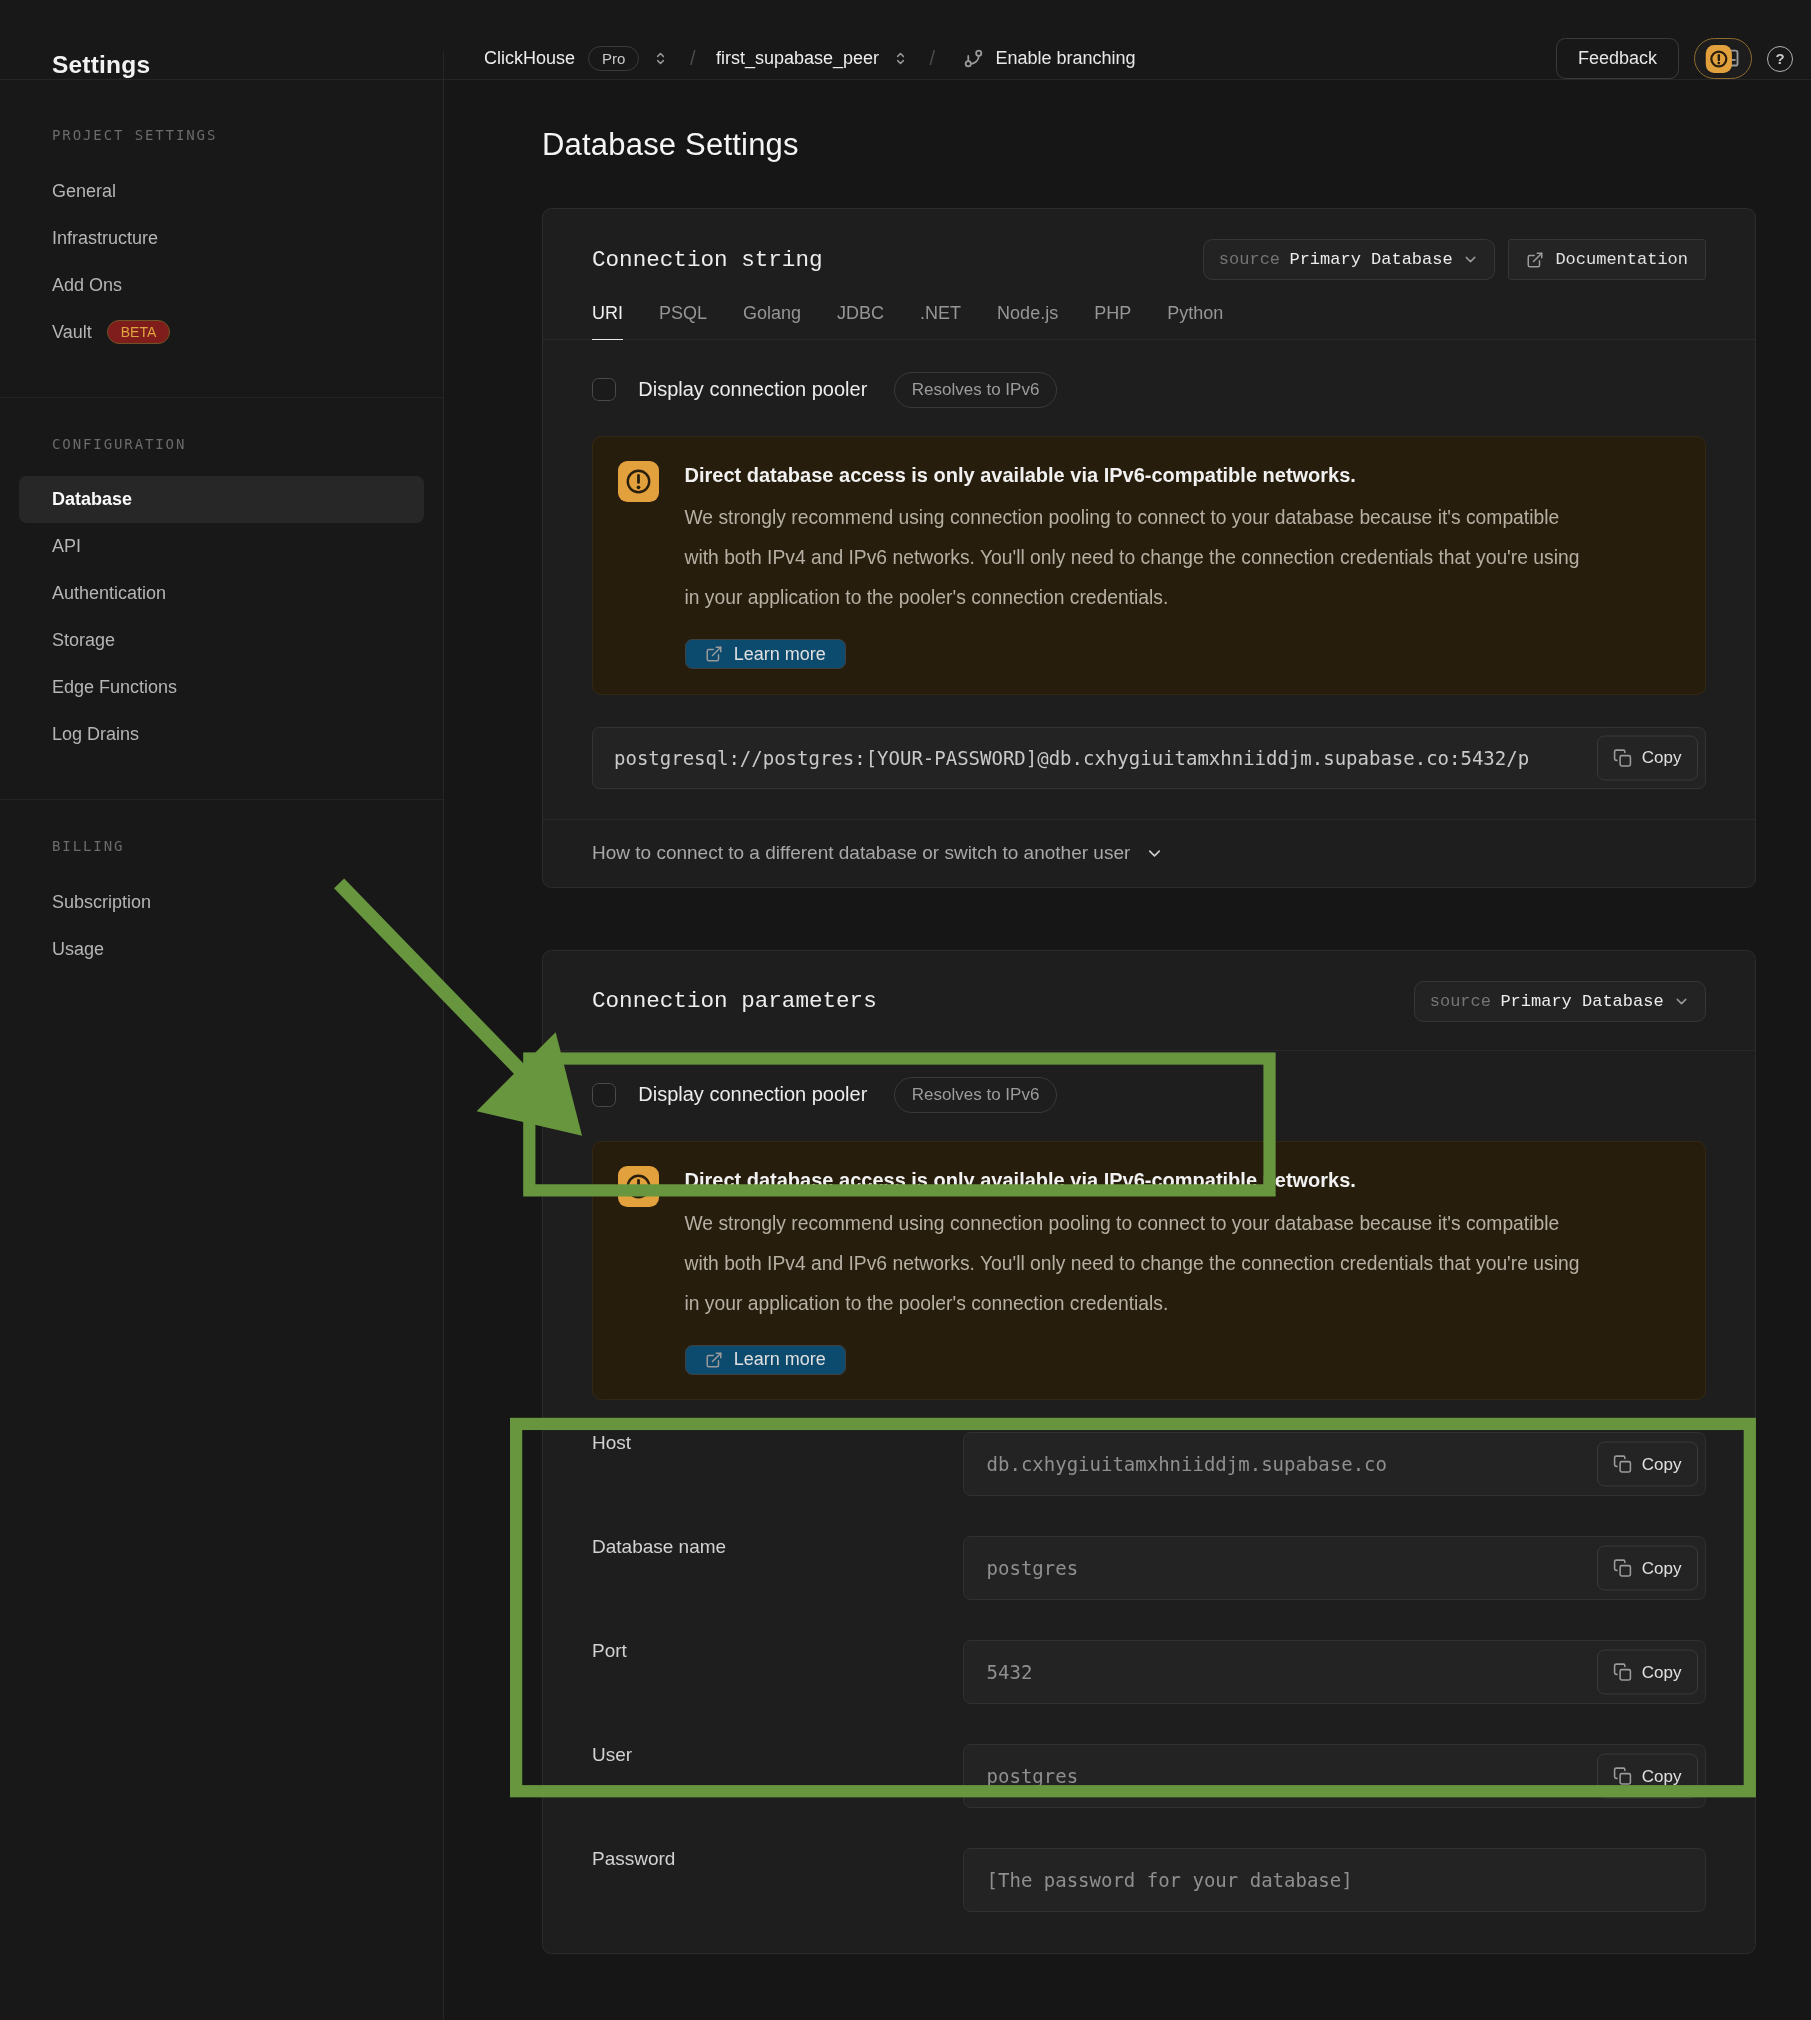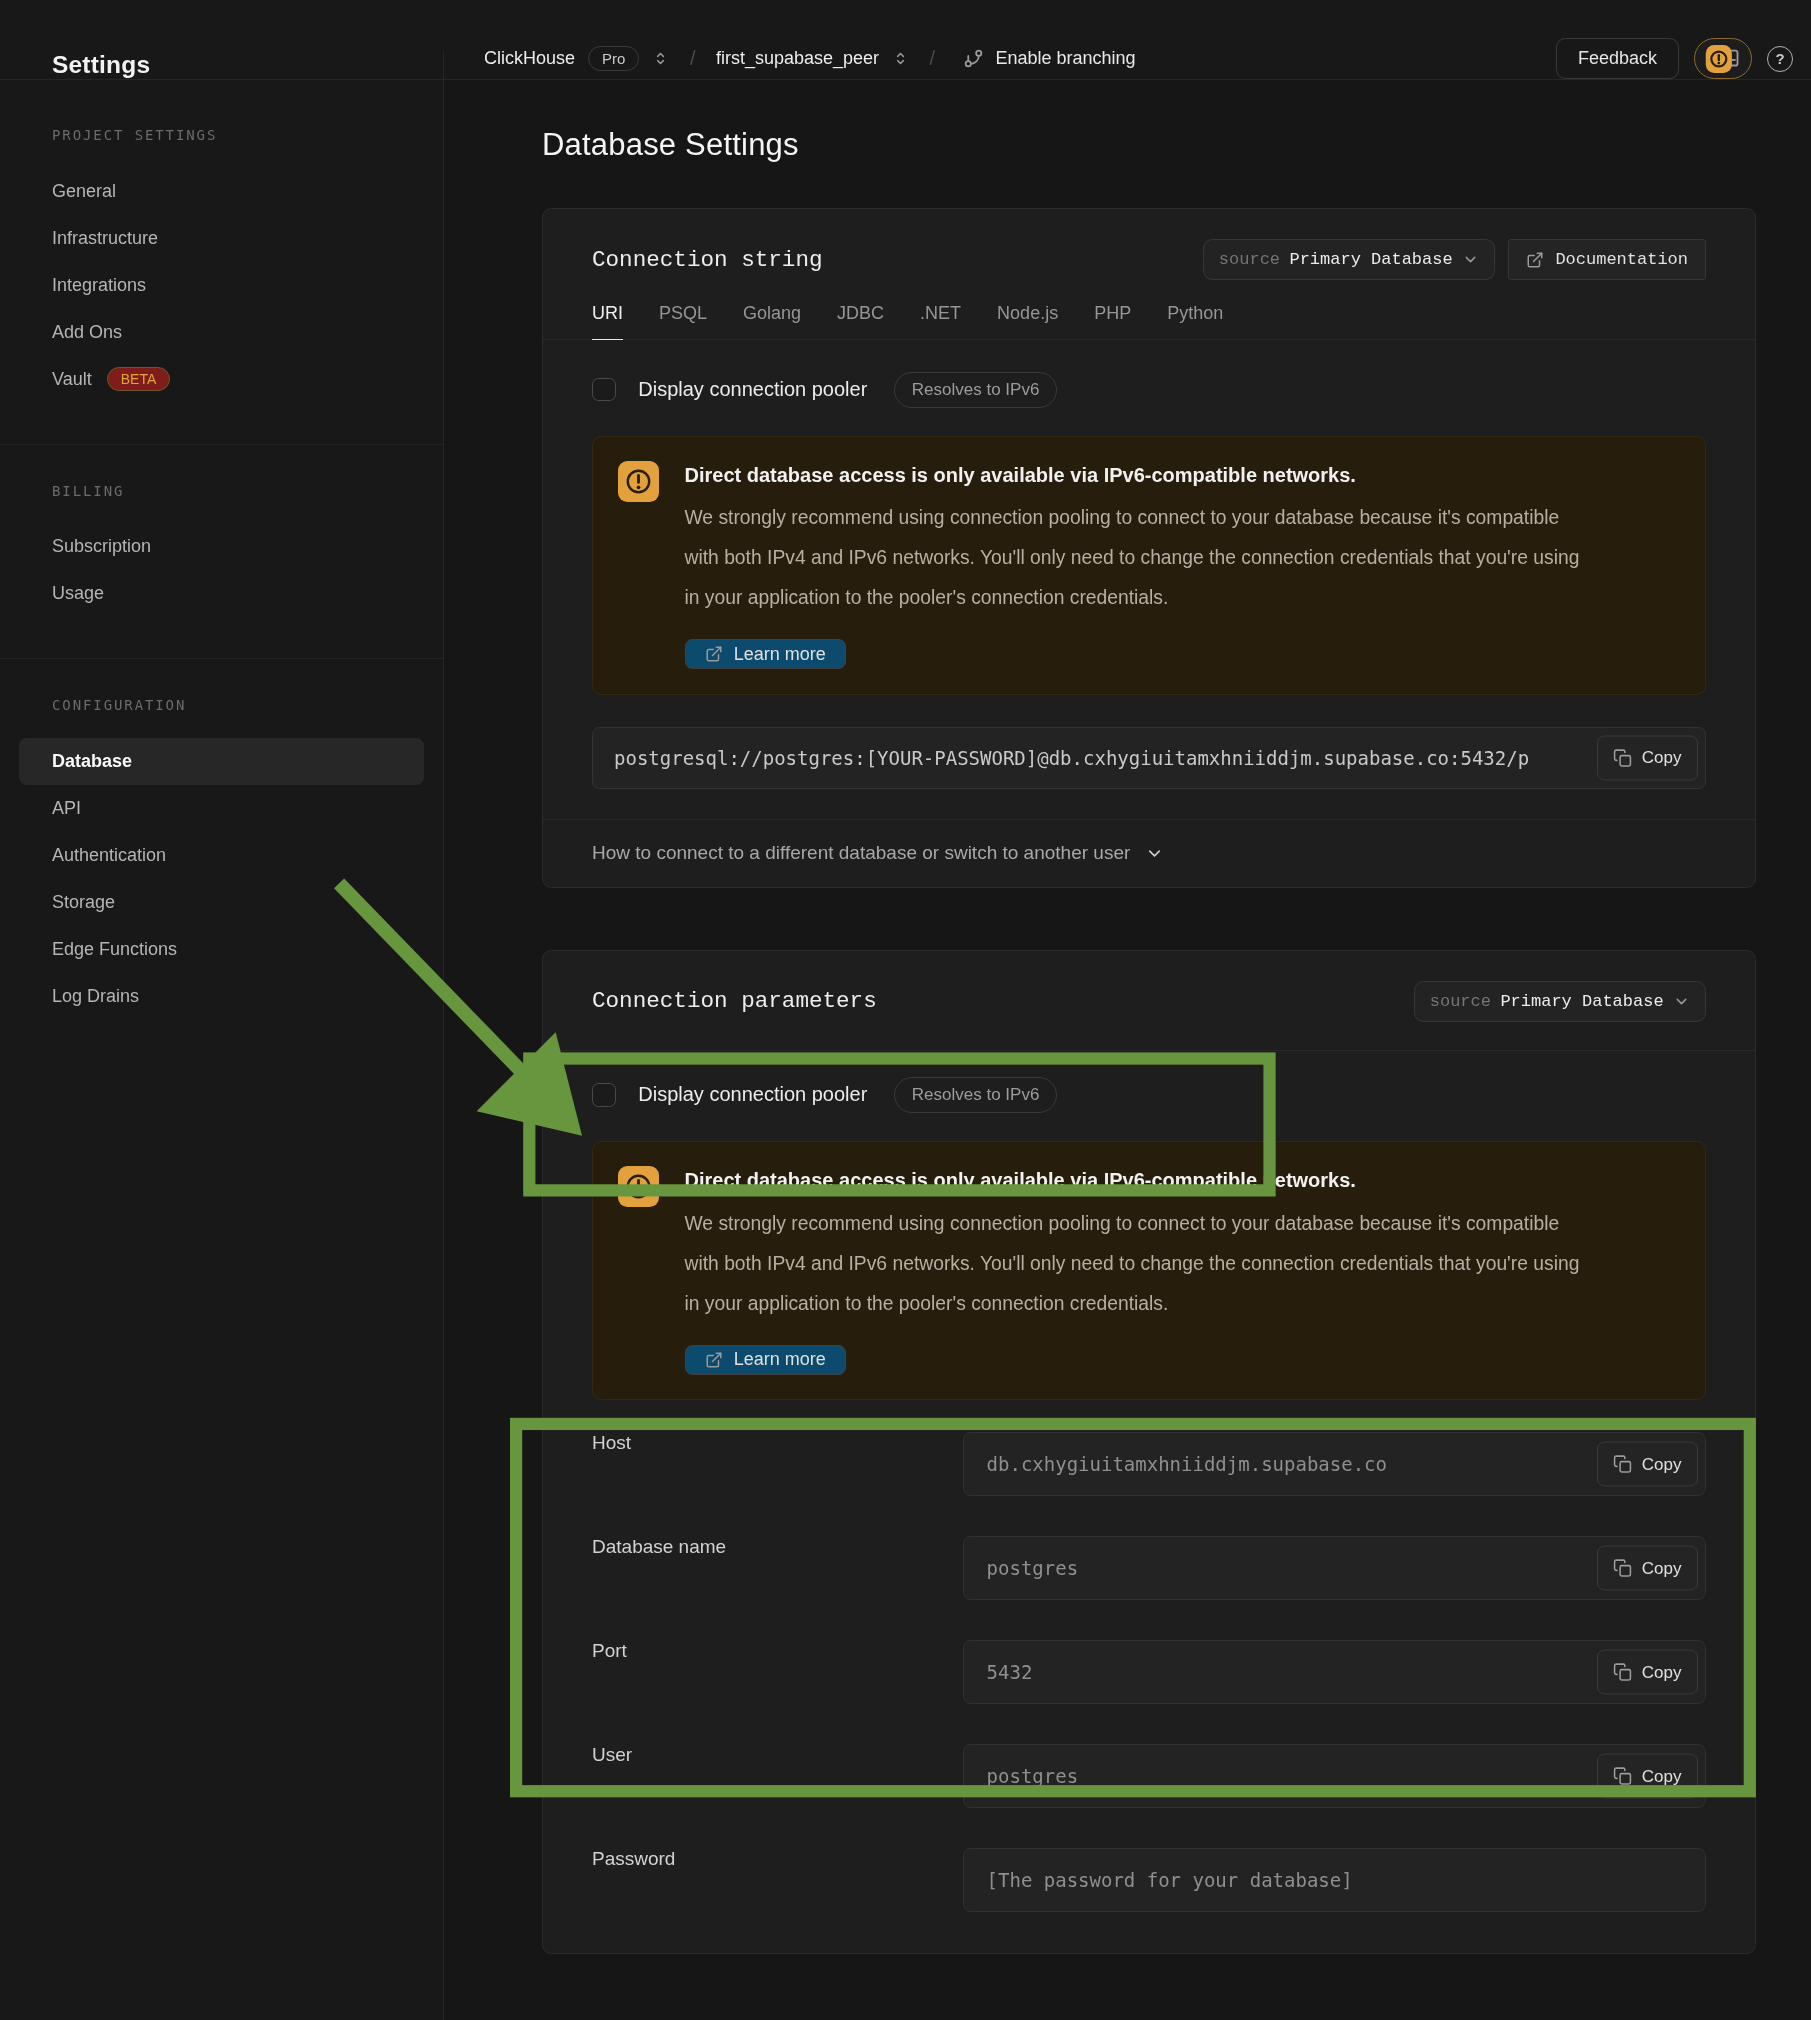--- a/index.html
+++ b/index.html
@@ -272,58 +272,55 @@
   <aside class="sidebar">
     <div class="side-section">
       <div class="side-label">PROJECT SETTINGS</div>
       <div class="side-item">
           <span>General</span>
         </div>
       <div class="side-item">
           <span>Infrastructure</span>
         </div>
       <div class="side-item">
-          <span>Integrations</span>
-        </div>
-      <div class="side-item">
           <span>Add Ons</span>
         </div>
       <div class="side-item">
         <span>Vault</span>
         <span class="beta-pill">BETA</span>
       </div>
-    </div>
-    <div class="side-section">
-      <div class="side-label">BILLING</div>
-      <div class="side-item">
-          <span>Subscription</span>
-        </div>
-      <div class="side-item">
-          <span>Usage</span>
-        </div>
     </div>
     <div class="side-section">
       <div class="side-label">CONFIGURATION</div>
       <div class="side-item active">
           <span>Database</span>
         </div>
       <div class="side-item">
           <span>API</span>
         </div>
       <div class="side-item">
           <span>Authentication</span>
         </div>
       <div class="side-item">
           <span>Storage</span>
         </div>
       <div class="side-item">
           <span>Edge Functions</span>
         </div>
       <div class="side-item">
           <span>Log Drains</span>
+        </div>
+    </div>
+    <div class="side-section">
+      <div class="side-label">BILLING</div>
+      <div class="side-item">
+          <span>Subscription</span>
+        </div>
+      <div class="side-item">
+          <span>Usage</span>
         </div>
     </div>
   </aside>
 
   <main class="main">
     <h1 class="page-title">Database Settings</h1>
 
     <section class="card">
       <div class="card-head">
         <div class="card-title">Connection string</div>

